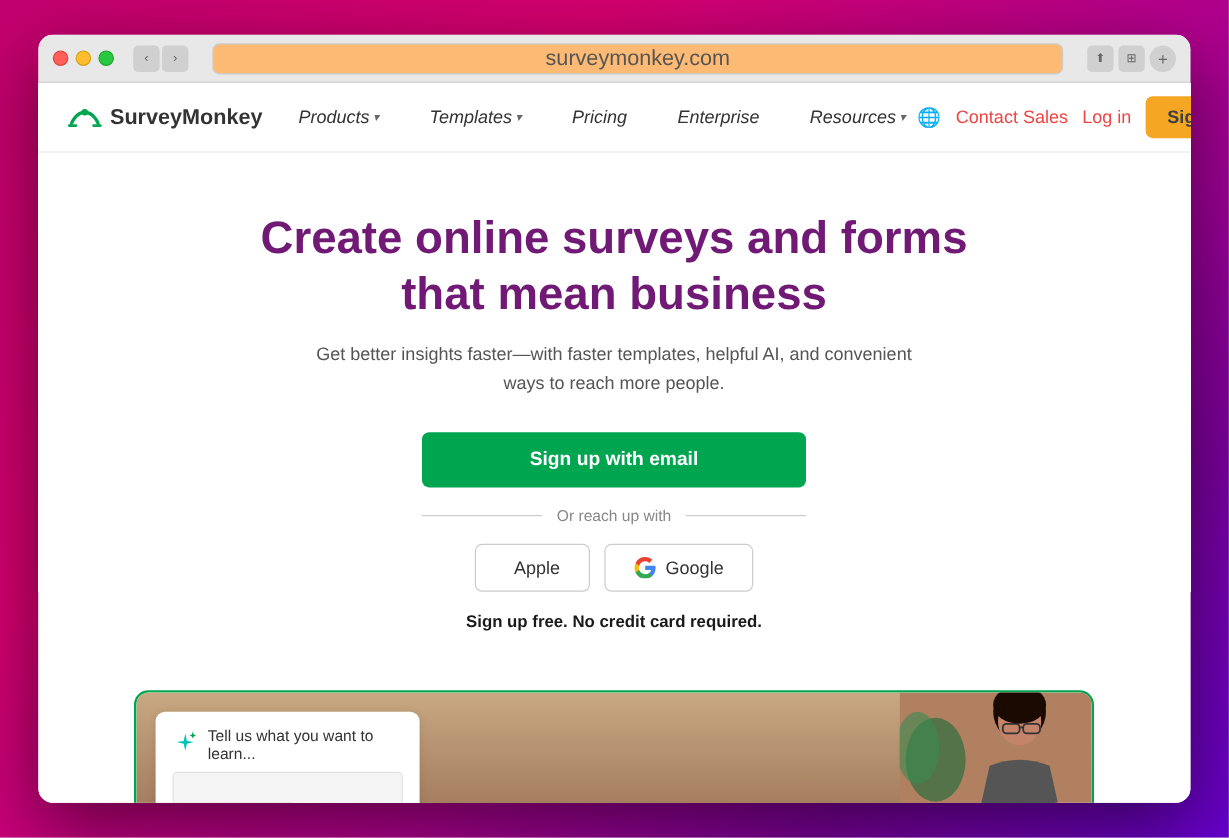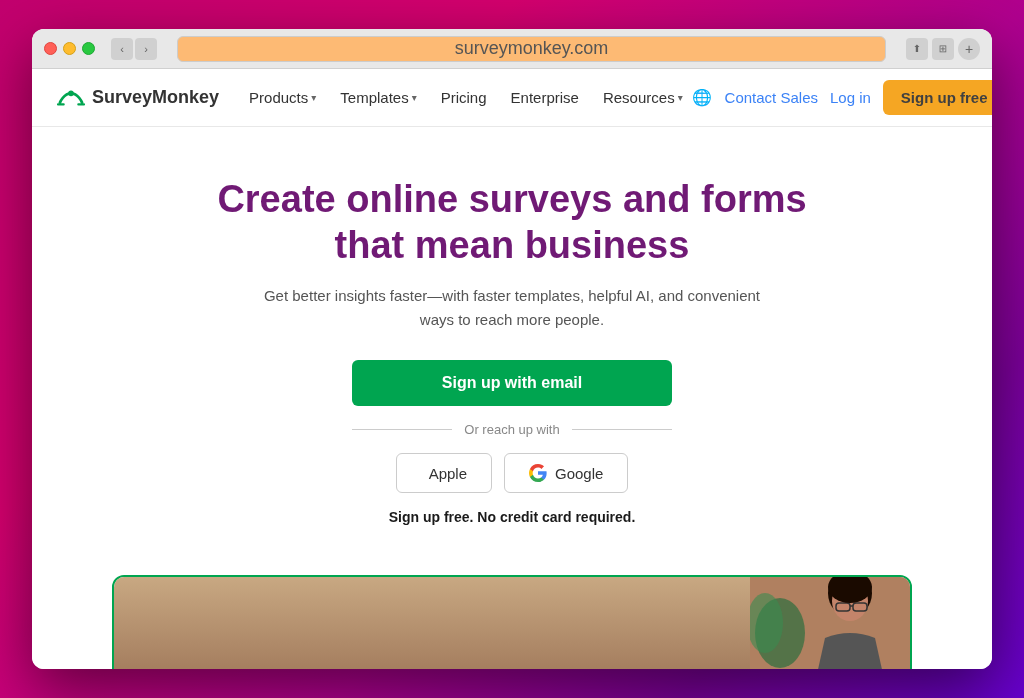--- a/index.html
+++ b/index.html
@@ -148,22 +148,23 @@
 
     .logo-text {
       font-size: 18px;
       font-weight: 700;
       color: #333;
     }
 
     .nav-links {
       display: flex;
       align-items: flex-start;
-      gap: 4px;
+      gap: 22px;
       flex: 1;
+      font-style: italic;
     }
 
     .nav-link {
       padding: 8px 10px;
       font-size: 15px;
       color: #333;
       text-decoration: none;
       cursor: pointer;
       display: flex;
       align-items: center;
@@ -183,21 +184,21 @@
     }
 
     .globe-icon {
       font-size: 16px;
       color: #555;
       cursor: pointer;
     }
 
     .contact-sales, .log-in {
       font-size: 15px;
-      color: #3b82f6;
+      color: #ef4444;
       text-decoration: none;
       cursor: pointer;
       white-space: nowrap;
     }
 
     .signup-btn-nav {
       background: #f5a623;
       color: #404040;
       border: none;
       border-radius: 6px;
@@ -493,17 +494,28 @@
 
             <path d="M75 65 Q100 55 125 65 L135 110 L65 110 Z" fill="#555"></path>
 
             <ellipse cx="100" cy="14" rx="22" ry="16" fill="#1a0a00"></ellipse>
 
             <ellipse cx="30" cy="60" rx="25" ry="35" fill="#2d6e3e" opacity="0.7"></ellipse>
             <ellipse cx="15" cy="50" rx="18" ry="30" fill="#3a8a50" opacity="0.6"></ellipse>
           </svg>
         </div>
 
+        <div class="chat-card">
+          <div class="chat-card-header">
+
+            <svg class="ai-sparkle" viewBox="0 0 24 24">
+              <path d="M12 2 L13.5 9 L20 10 L13.5 11.5 L12 18 L10.5 11.5 L4 10 L10.5 9 Z" fill="#00c4b4"></path>
+              <path d="M19 0 L19.8 3 L22 4 L19.8 4.8 L19 7 L18.2 4.8 L16 4 L18.2 3 Z" fill="#00a550"></path>
+            </svg>
+            <span class="chat-prompt">Tell us what you want to learn...</span>
+          </div>
+          <div class="chat-input-bar"></div>
+        </div>
       </div>
     </div>
 
   </div>
 </div>
 
 </body></html>

